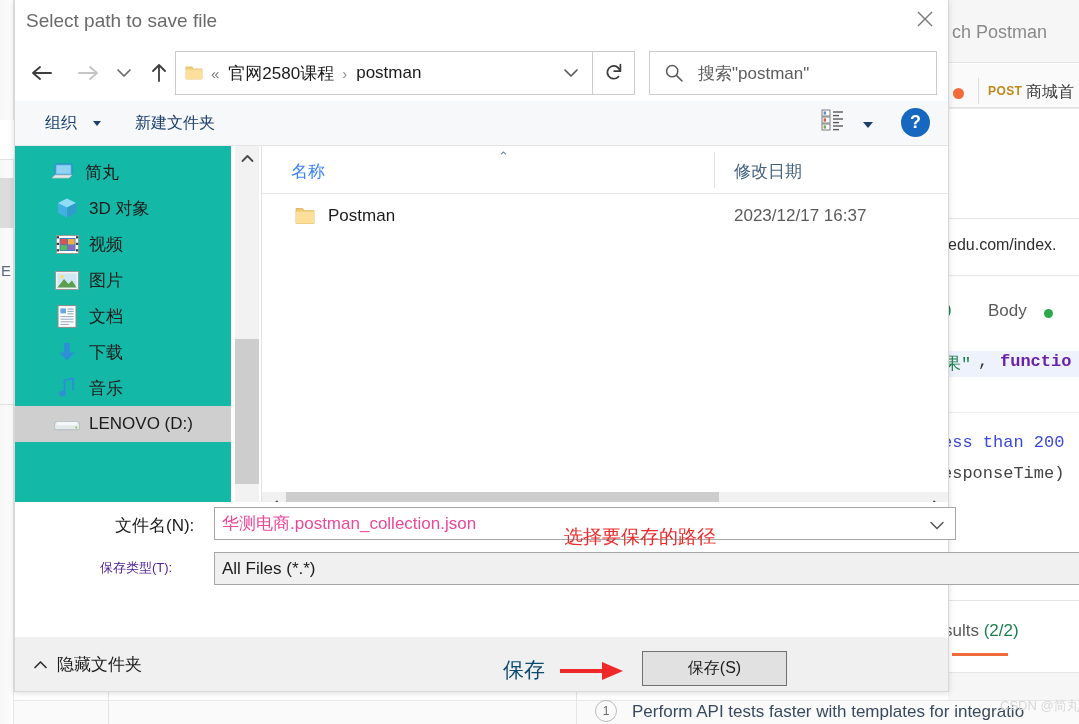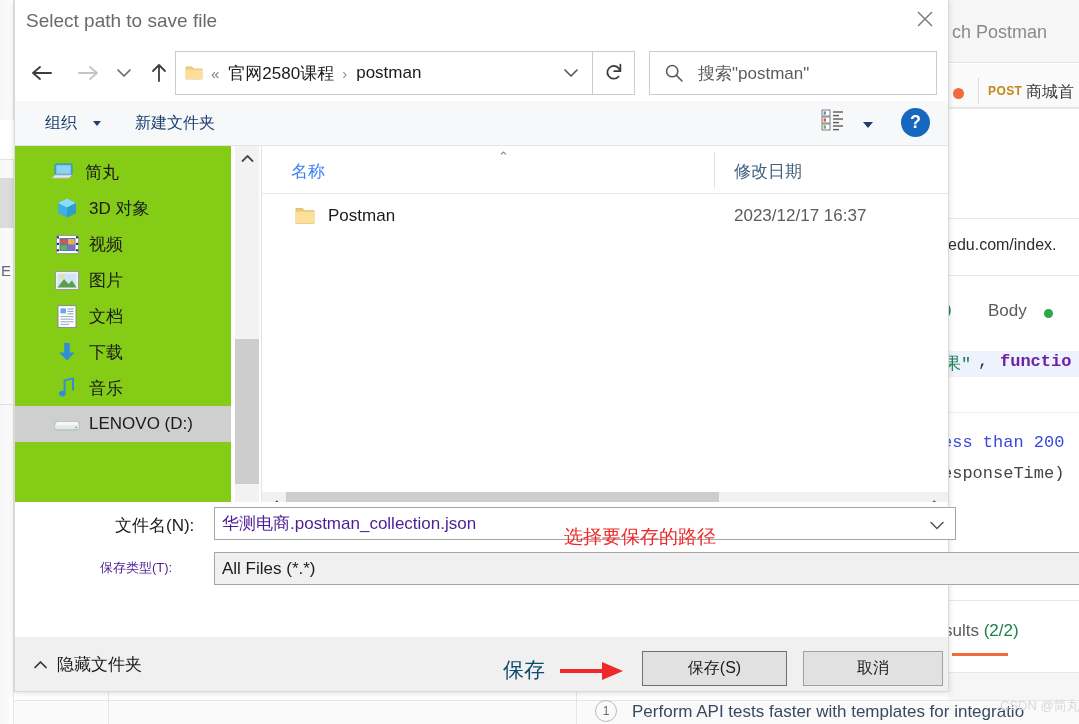--- a/index.html
+++ b/index.html
@@ -148,21 +148,21 @@
   .view-caret { position:absolute; left:848px; top:122px; width:0;height:0;
     border-left:5px solid transparent; border-right:5px solid transparent; border-top:6px solid #1c3f6e; cursor:pointer;}
   .help-btn {
     position:absolute; left:886px; top:108px; width:29px; height:29px; border-radius:50%;
     background:#1567c0; color:#ffffff; font-size:18px; font-weight:bold;
     display:flex; align-items:center; justify-content:center; cursor:pointer;
   }
 
   
   .content { position:absolute; left:0; top:146px; width:933px; height:375px; background:#ffffff; }
-  .nav-pane { position:absolute; left:0; top:0; width:216px; height:375px; background:#84cc16; overflow:hidden; }
+  .nav-pane { position:absolute; left:0; top:0; width:216px; height:375px; background:#14b8a6; overflow:hidden; }
   .tree { position:absolute; left:0; top:8px; width:216px; }
   .tree-item {
     position:relative; height:36px; display:flex; align-items:center; cursor:pointer;
   }
   .tree-item.selected { background:#cfcfcf; }
   .tree-icon { width:28px; height:22px; margin-left:38px; display:flex; align-items:center; justify-content:center; flex:0 0 auto;}
   .tree-item.root .tree-icon { margin-left:34px; }
   .tree-label { margin-left:8px; font-size:17px; color:#1b1b1b; white-space:nowrap; }
 
   .vscroll { position:absolute; left:220px; top:0; width:24px; height:373px; background:#f2f2f2; }
@@ -195,21 +195,21 @@
   .hs-left { left:0; } .hs-right { right:0; }
   .hs-thumb { position:absolute; left:24px; top:0; width:433px; height:28px; background:#cdcdcd; cursor:pointer; }
 
   
   .formzone { position:absolute; left:0; top:502px; width:933px; height:93px; background:#ffffff; }
   .lbl-filename { position:absolute; left:100px; top:12px; font-size:17px; color:#1b1b1b; }
   .fn-field {
     position:absolute; left:199px; top:5px; width:742px; height:33px;
     border:1px solid #a6a6a6; background:#ffffff; display:flex; align-items:center;
   }
-  .fn-value { margin-left:7px; font-size:17px; color:#4c1d95; white-space:nowrap; }
+  .fn-value { margin-left:7px; font-size:17px; color:#ec4899; white-space:nowrap; }
   .fn-caret { position:absolute; right:10px; top:9px; color:#4a4a4a; }
 
   .lbl-savetype { position:absolute; left:85px; top:57px; font-size:13px; color:#4c1d95; }
   .st-field {
     position:absolute; left:199px; top:50px; width:898px; height:33px;
     border:1px solid #a6a6a6; background:#f0f0f0; display:flex; align-items:center;
   }
   .st-value { margin-left:7px; font-size:17px; color:#1b1b1b; }
 
   
@@ -571,21 +571,20 @@
     <div class="footer">
       <div class="hide-folders">
         <span class="hf-caret">
           <svg width="15" height="10" viewBox="0 0 15 10">
               <path d="M2 7.5 L7.5 2 L13 7.5" stroke="#333" stroke-width="1.7" fill="none" stroke-linecap="round" stroke-linejoin="round"></path>
             </svg>
         </span>
         <span class="hf-label">隐藏文件夹</span>
       </div>
       <button class="btn btn-save">保存(S)</button>
-      <button class="btn btn-cancel">取消</button>
     </div>
   </div>
 
   <div class="anno-path">选择要保存的路径</div>
   <div class="anno-save">保存</div>
   <div class="anno-arrow">
     <svg width="65" height="26" viewBox="0 0 65 26">
       <path d="M0 11 H42 V4 L63 13 L42 22 V15 H0 Z" fill="#ef2929"></path>
     </svg>
   </div>

